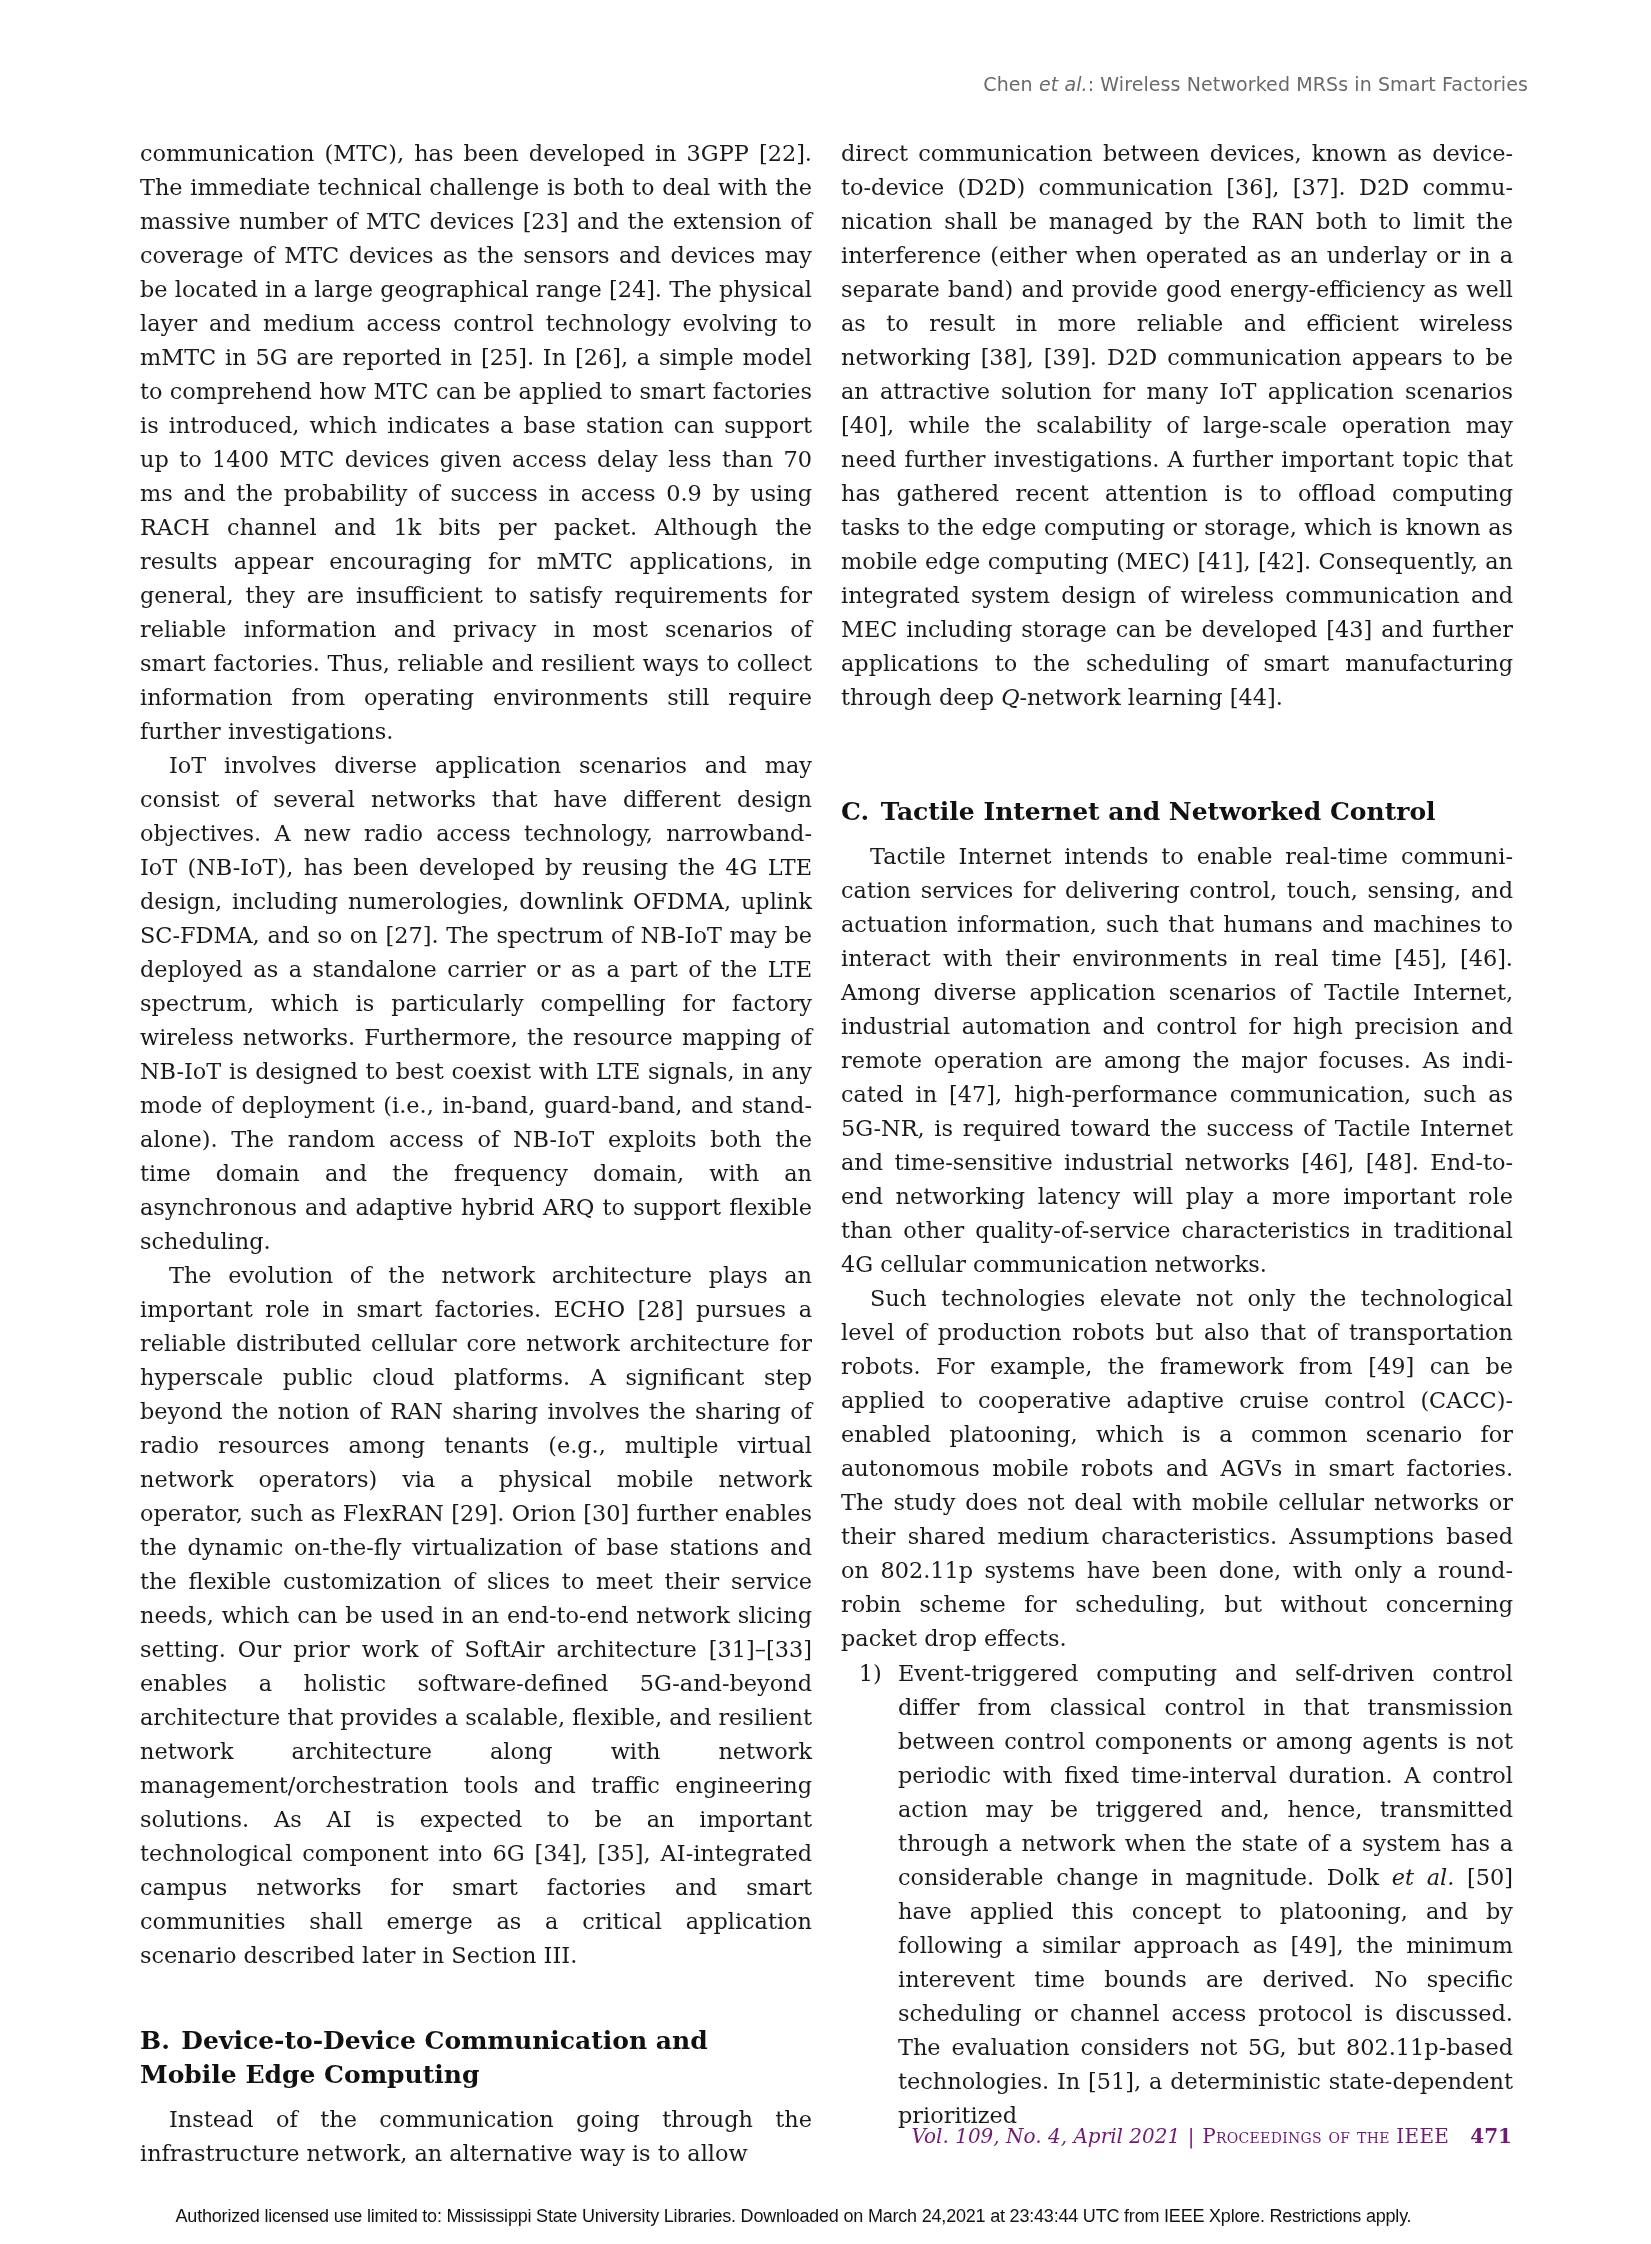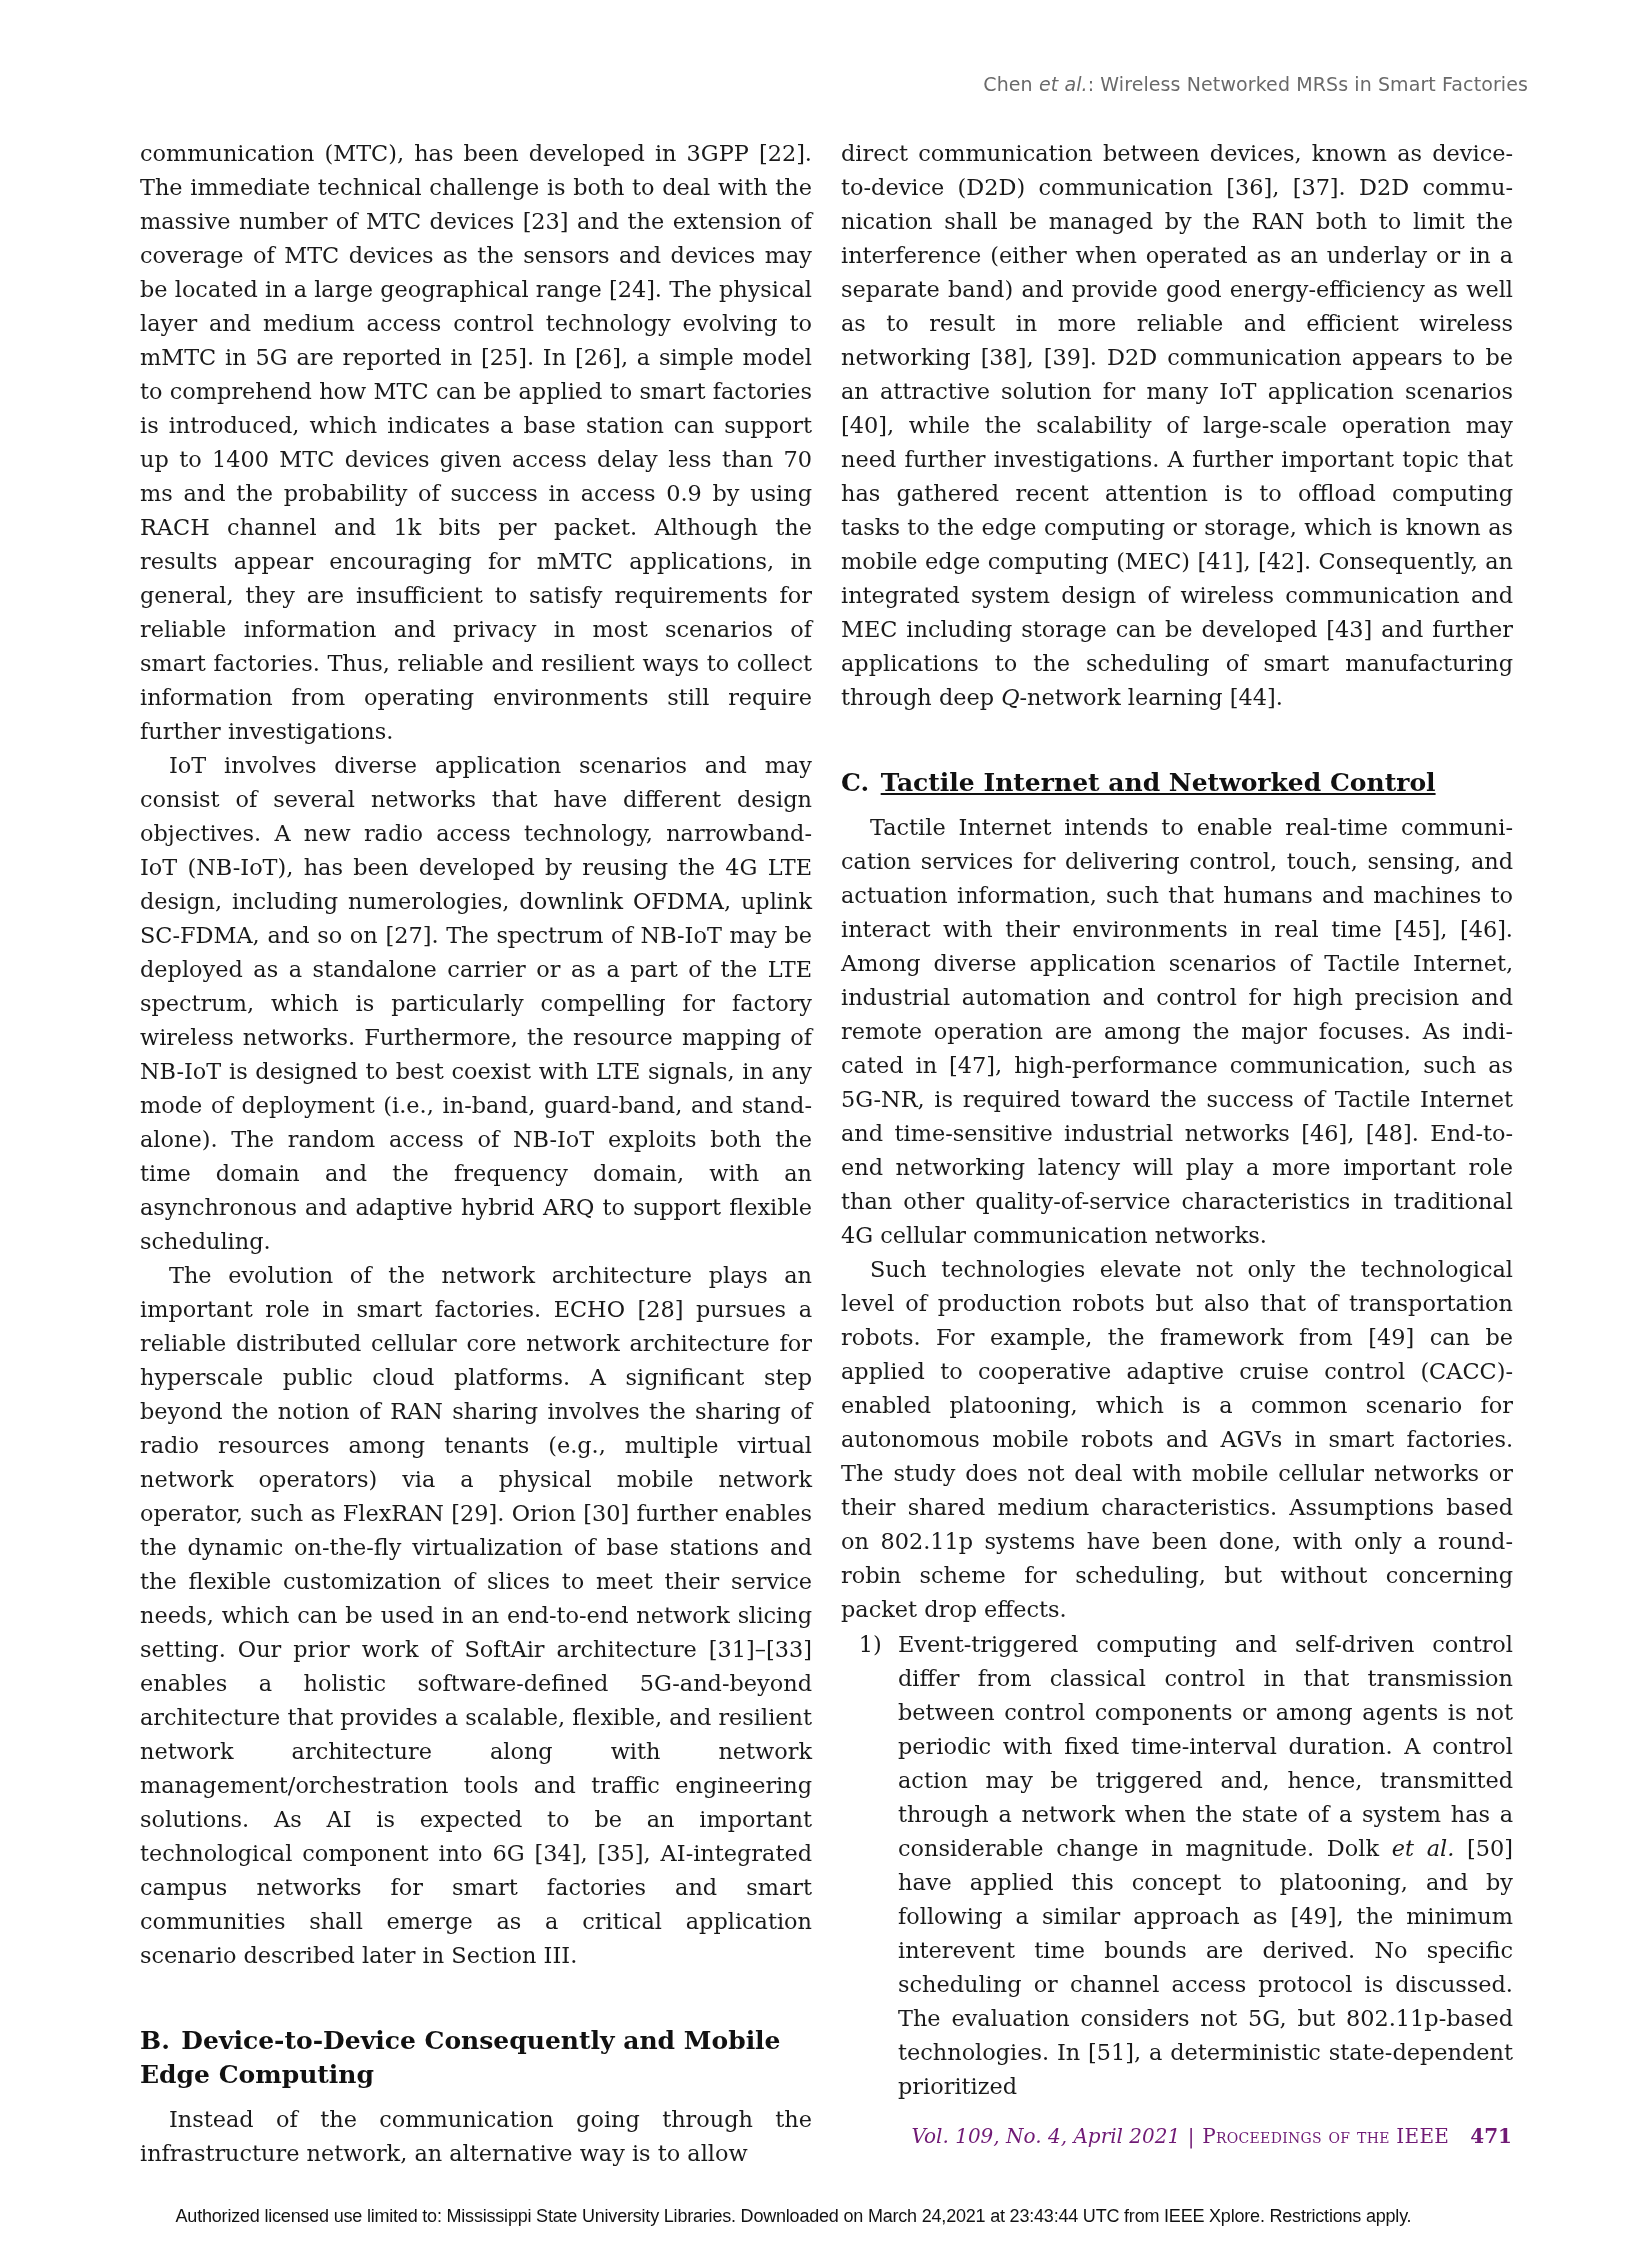--- a/index.html
+++ b/index.html
@@ -19,21 +19,21 @@
     .col.right { left: 841px; }
     .col p { margin: 0; text-indent: 0; }
     .col p.indent { text-indent: 29px; }
     .col p.cont { text-indent: 0; }
     .section-head {
       font-family: "DejaVu Serif", serif; font-weight: bold; font-size: 25px;
       line-height: 34px; color: #111; text-align: left; margin: 0;
     }
     .section-head .label { display: inline-block; margin-right: 11.5px; }
     .left .section-head { margin-top: 52px; margin-bottom: 9.6px; }
-    .right .section-head { margin-top: 52px; margin-bottom: 9.6px; text-decoration: underline; }
+    .right .section-head { margin-top: 81px; margin-bottom: 9.6px; }
     .list-item { display: flex; margin-top: 1.9px; }
     .list-num { flex: 0 0 57px; text-align: right; padding-right: 16.3px; box-sizing: border-box; }
     .list-body { flex: 1; text-align: justify; }
     .footer {
       position: absolute; top: 2124px; right: 140px;
       font-family: "DejaVu Serif", serif; font-size: 20px; color: #701a75;
       white-space: nowrap;
     }
     .footer .vol { font-style: italic; }
     .footer .sep { margin: 0 7.6px; }
@@ -52,21 +52,21 @@
 <div class="running-head">
   <span>Chen</span>
   <i>et al.</i><span>: </span><span>Wireless Networked MRSs in Smart Factories</span>
 </div>
 
 <div class="col left">
   <p class="cont">communication (MTC), has been developed in 3GPP [22]. The immediate technical challenge is both to deal with the massive number of MTC devices [23] and the extension of coverage of MTC devices as the sensors and devices may be located in a large geographical range [24]. The physical layer and medium access control technology evolving to mMTC in 5G are reported in [25]. In [26], a simple model to comprehend how MTC can be applied to smart factories is introduced, which indicates a base station can support up to 1400 MTC devices given access delay less than 70 ms and the probability of success in access 0.9 by using RACH channel and 1k bits per packet. Although the results appear encouraging for mMTC applications, in general, they are insufficient to satisfy requirements for reliable information and privacy in most scenarios of smart factories. Thus, reliable and resilient ways to collect information from operating environments still require further investigations.</p>
   <p class="indent">IoT involves diverse application scenarios and may consist of several networks that have different design objectives. A new radio access technology, narrowband-IoT (NB-IoT), has been developed by reusing the 4G LTE design, including numerologies, downlink OFDMA, uplink SC-FDMA, and so on [27]. The spectrum of NB-IoT may be deployed as a standalone carrier or as a part of the LTE spectrum, which is particularly compelling for factory wireless networks. Furthermore, the resource mapping of NB-IoT is designed to best coexist with LTE signals, in any mode of deployment (i.e., in-band, guard-band, and stand­alone). The random access of NB-IoT exploits both the time domain and the frequency domain, with an asynchronous and adaptive hybrid ARQ to support flexible scheduling.</p>
   <p class="indent">The evolution of the network architecture plays an important role in smart factories. ECHO [28] pursues a reliable distributed cellular core network architecture for hyperscale public cloud platforms. A significant step beyond the notion of RAN sharing involves the sharing of radio resources among tenants (e.g., multiple virtual network operators) via a physical mobile network operator, such as FlexRAN [29]. Orion [30] further enables the dynamic on-the-fly virtualization of base stations and the flexible customization of slices to meet their service needs, which can be used in an end-to-end network slicing setting. Our prior work of SoftAir architecture [31]–[33] enables a holistic software-defined 5G-and-beyond architecture that provides a scalable, flexible, and resilient network architec­ture along with network management/orchestration tools and traffic engineering solutions. As AI is expected to be an important technological component into 6G [34], [35], AI-integrated campus networks for smart factories and smart communities shall emerge as a critical application scenario described later in Section III.</p>
   <h2 class="section-head">
-    <span class="label">B.</span><span>Device-to-Device Consequently and Mobile Edge Computing</span>
+    <span class="label">B.</span><span>Device-to-Device Communication and Mobile Edge Computing</span>
   </h2>
   <p class="indent">Instead of the communication going through the infrastructure network, an alternative way is to allow</p>
 </div>
 
 <div class="col right">
   <p class="cont"><span>direct communication between devices, known as device-to-device (D2D) communication [36], [37]. D2D commu­nication shall be managed by the RAN both to limit the interference (either when operated as an underlay or in a separate band) and provide good energy-efficiency as well as to result in more reliable and efficient wireless networking [38], [39]. D2D communication appears to be an attractive solution for many IoT application sce­narios [40], while the scalability of large-scale operation may need further investigations. A further important topic that has gathered recent attention is to offload computing tasks to the edge computing or storage, which is known as mobile edge computing (MEC) [41], [42]. Consequently, an integrated system design of wireless communication and MEC including storage can be developed [43] and fur­ther applications to the scheduling of smart manufacturing through deep </span><em>Q</em><span>-network learning [44].</span></p>
   <h2 class="section-head">
     <span class="label">C.</span><span>Tactile Internet and Networked Control</span>
   </h2>
   <p class="indent">Tactile Internet intends to enable real-time communi­cation services for delivering control, touch, sensing, and actuation information, such that humans and machines to interact with their environments in real time [45], [46]. Among diverse application scenarios of Tactile Internet, industrial automation and control for high precision and remote operation are among the major focuses. As indi­cated in [47], high-performance communication, such as 5G-NR, is required toward the success of Tactile Internet and time-sensitive industrial networks [46], [48]. End-to-end networking latency will play a more important role than other quality-of-service characteristics in traditional 4G cellular communication networks.</p>

